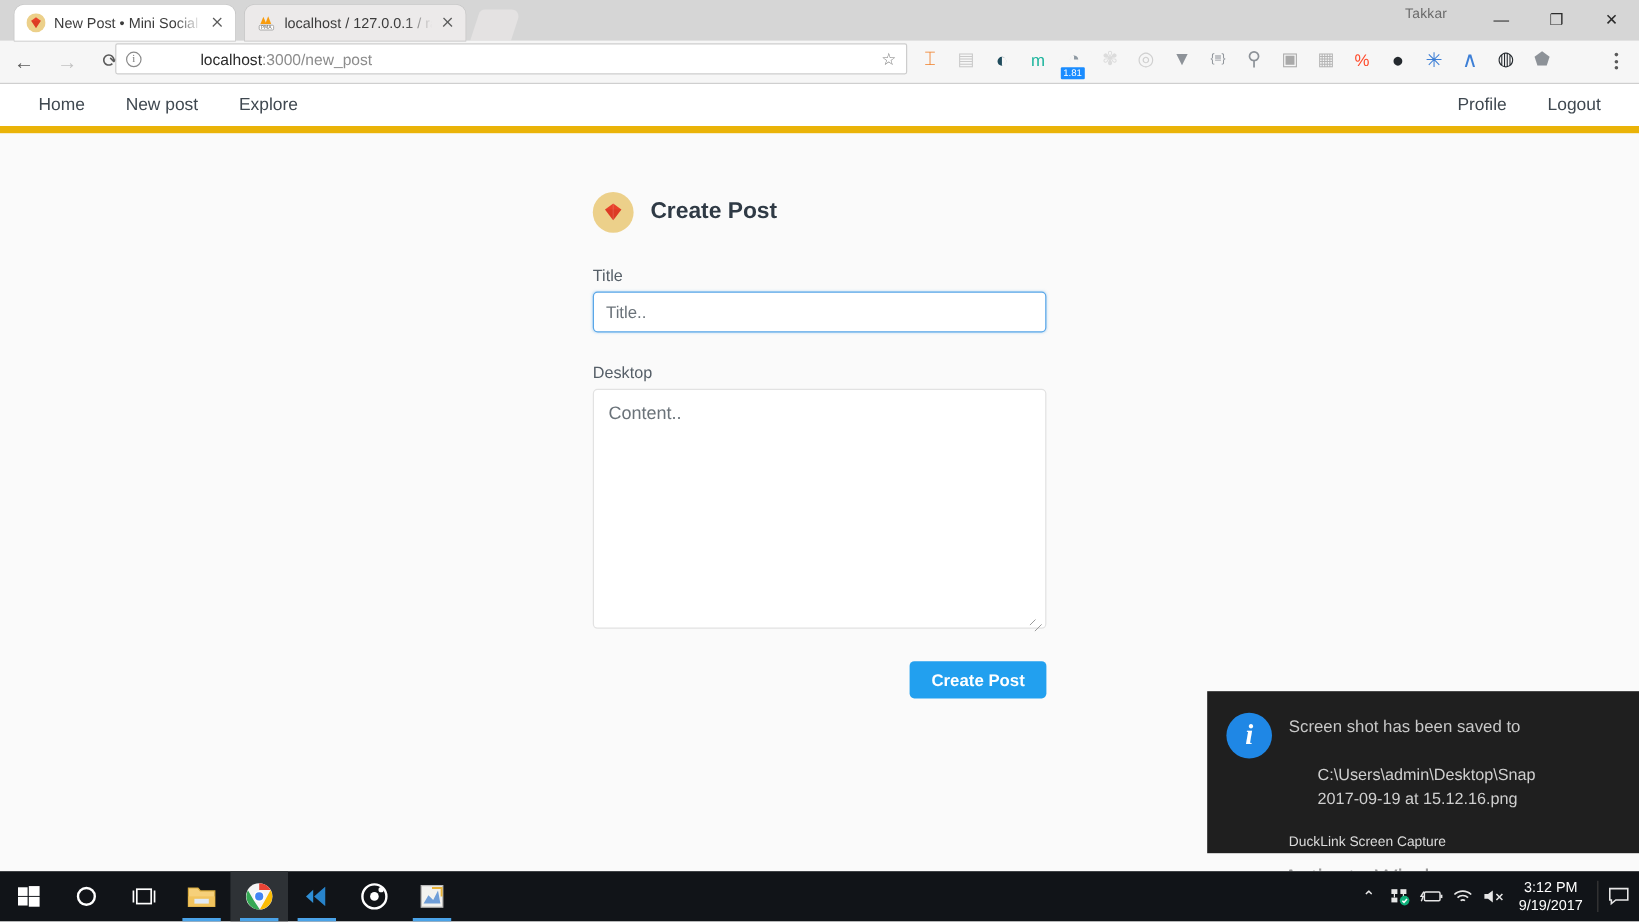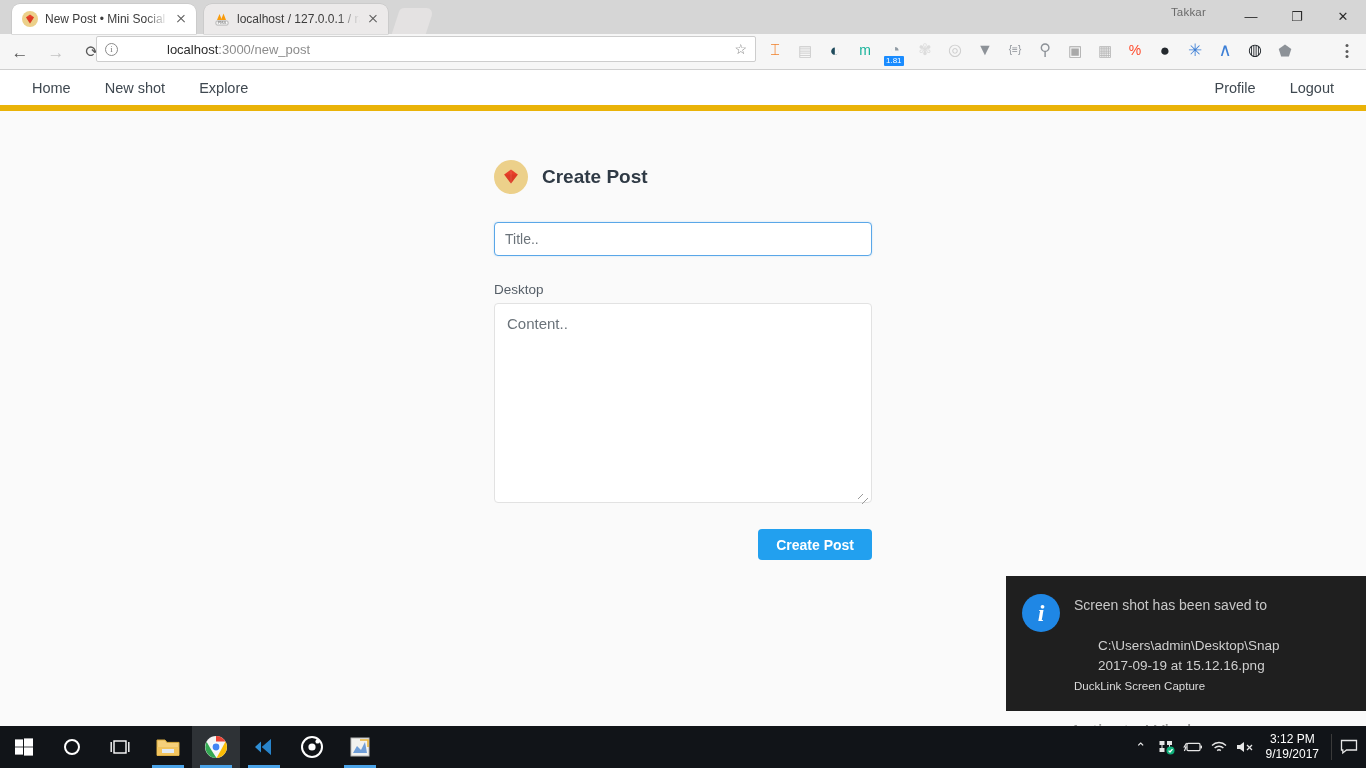--- a/index.html
+++ b/index.html
@@ -170,21 +170,21 @@
   .toast-ico {
     width:38px; height:38px; border-radius:50%; background:#1f87e5;
     color:#fff; font-size:24px; font-weight:bold; font-style:italic;
     display:flex; align-items:center; justify-content:center;
     flex:0 0 38px; margin-right:14px; font-family:"Liberation Serif", serif;
   }
   .toast-body { flex:1 1 auto; min-width:0; }
   .toast-title { font-size:14.5px; color:#f2f2f2; line-height:20px; }
   .toast-sub { font-size:14px; color:#c8c8c8; line-height:22px; }
   .toast-path { font-size:13.5px; color:#cfcfcf; line-height:20px; margin-top:20px;margin-left:24px; }
-  .toast-app { font-size:11.5px; color:#dadada; line-height:16px; margin-top:2px; }
+  .toast-app { font-size:11.5px; color:#dadada; line-height:16px; margin-top:18px; }
 
   
   .taskbar {
     position:absolute; left:0; top:726px; width:1366px; height:42px;
     background:#111418; display:flex; align-items:center;
   }
   .tb-item {
     width:48px; height:42px; position:relative; display:flex;
     align-items:center; justify-content:center; cursor:pointer;
   }
@@ -338,21 +338,21 @@
       <i></i>
         <i></i>
         <i></i>
     </div>
 
     <div class="page">
 
       <div class="navbar">
         <div class="nav-left">
           <a class="nav-link">Home</a>
-          <a class="nav-link">New shot</a>
+          <a class="nav-link">New post</a>
           <a class="nav-link">Explore</a>
         </div>
         <div class="nav-right">
           <a class="nav-link">Profile</a>
           <a class="nav-link">Logout</a>
         </div>
       </div>
 
       <div class="form-wrap">
 
@@ -360,20 +360,21 @@
           <span class="gem-badge">
             <svg width="20" height="20" viewBox="0 0 20 20">
               <path d="M3.2 7.6 L10 2.6 L16.8 7.6 L10 16.6 Z" fill="#e8402a"></path>
               <path d="M3.2 7.6 L16.8 7.6 L10 16.6 Z" fill="#cf3420" opacity=".45"></path>
               <path d="M10 2.6 L10 16.6" stroke="#fff" stroke-width=".5" opacity=".25"></path>
             </svg>
           </span>
           <span class="form-title">Create Post</span>
         </div>
 
+        <div class="field-label">Title</div>
         <input class="text-input" type="text" autofocus="" placeholder="Title.." style="">
 
         <div class="spacer-26"></div>
 
         <div class="field-label">Desktop</div>
         <textarea class="textarea" placeholder="Content.." style=""></textarea>
         <div class="grip">
             <span></span>
           </div>
 

